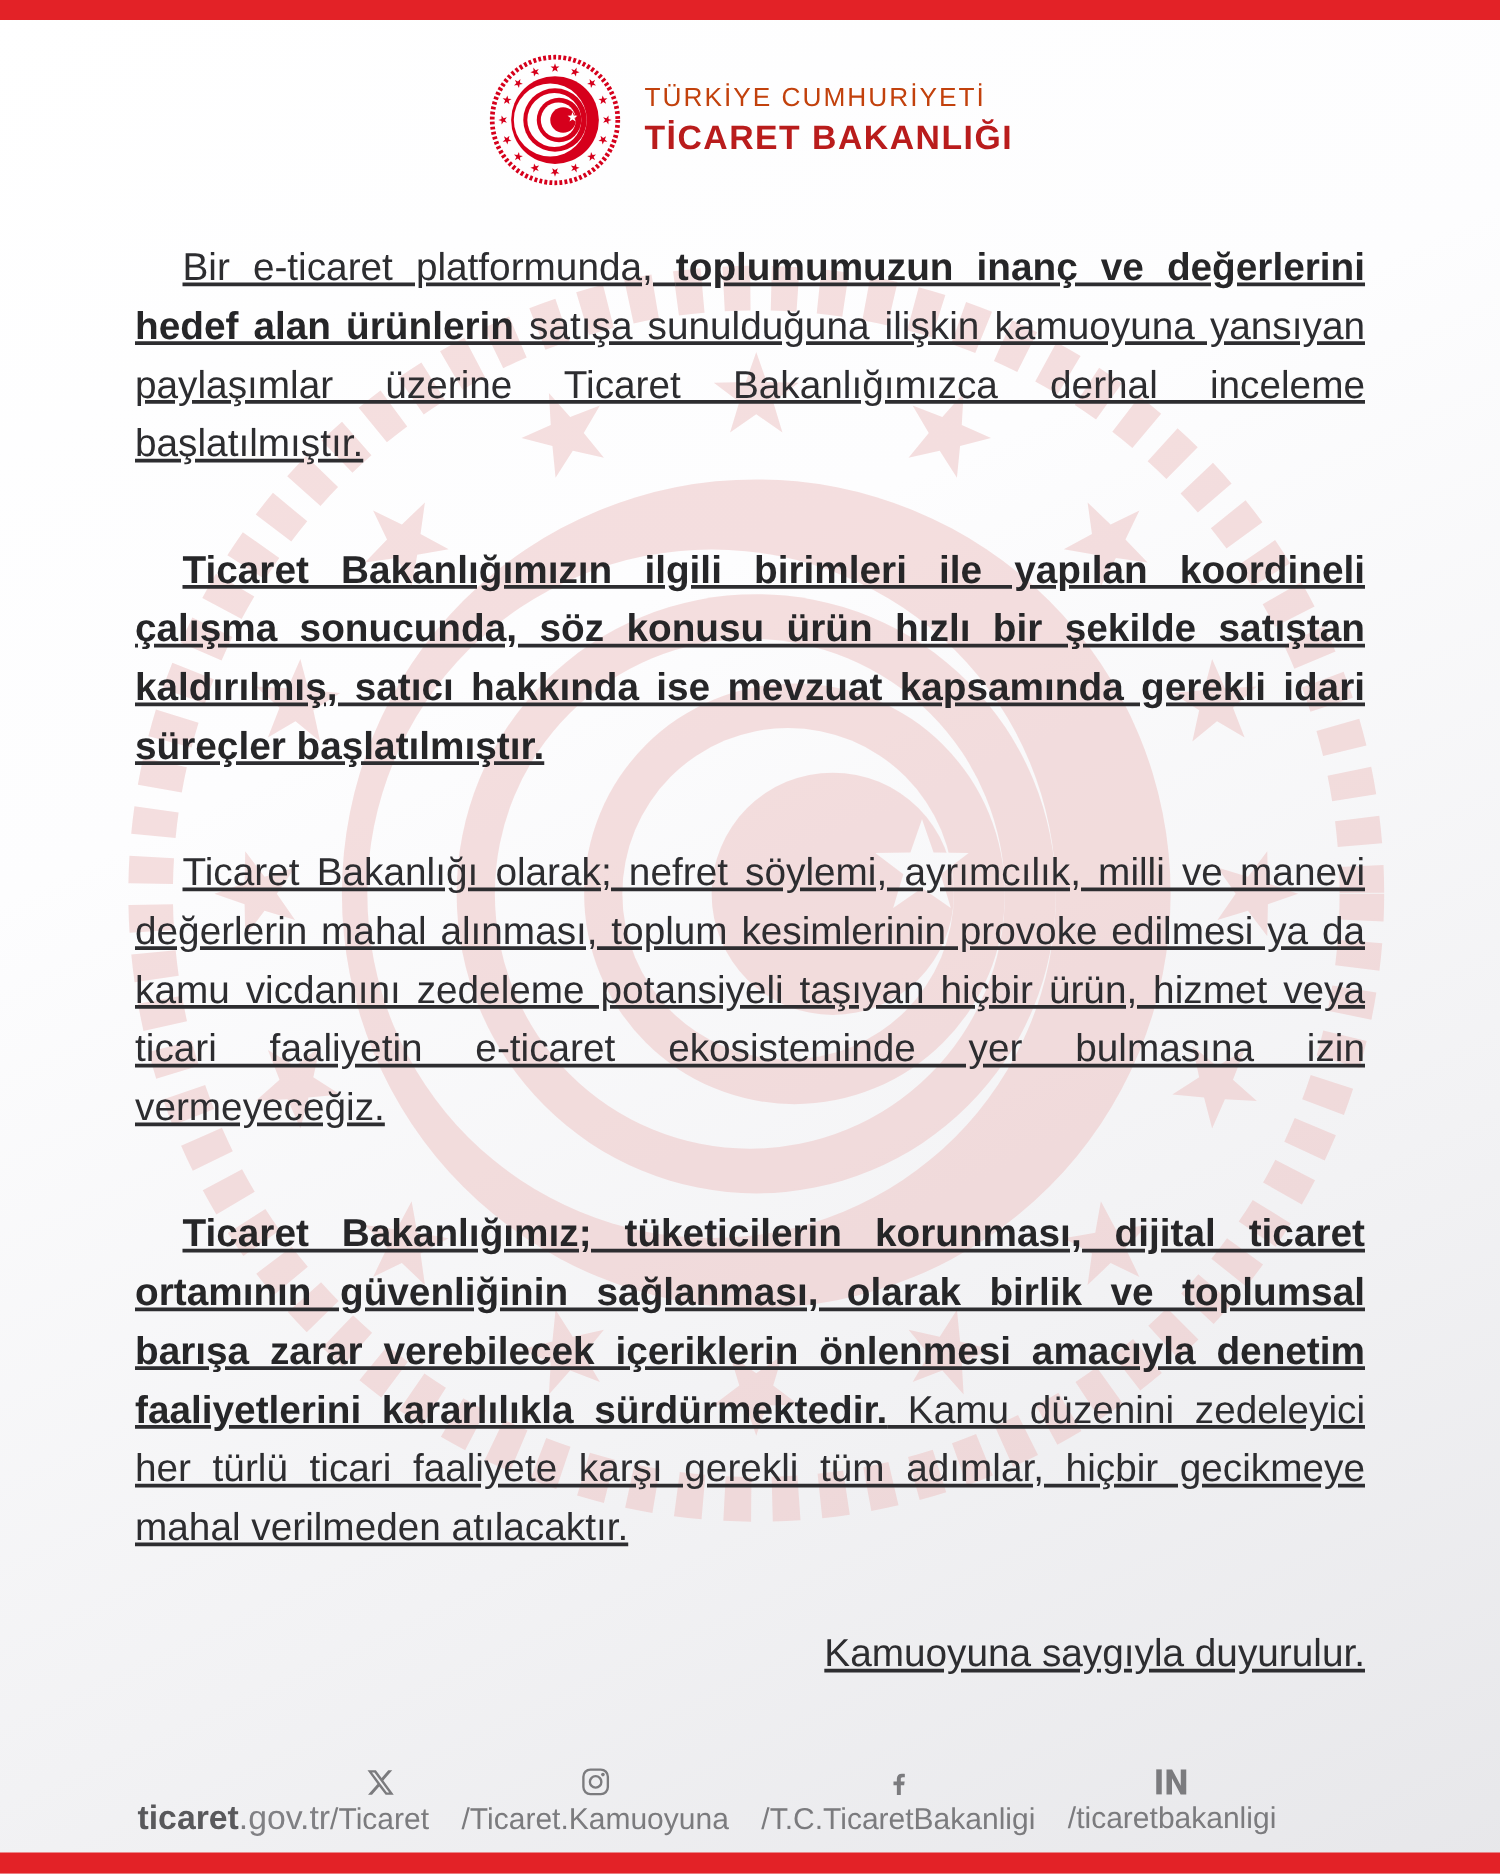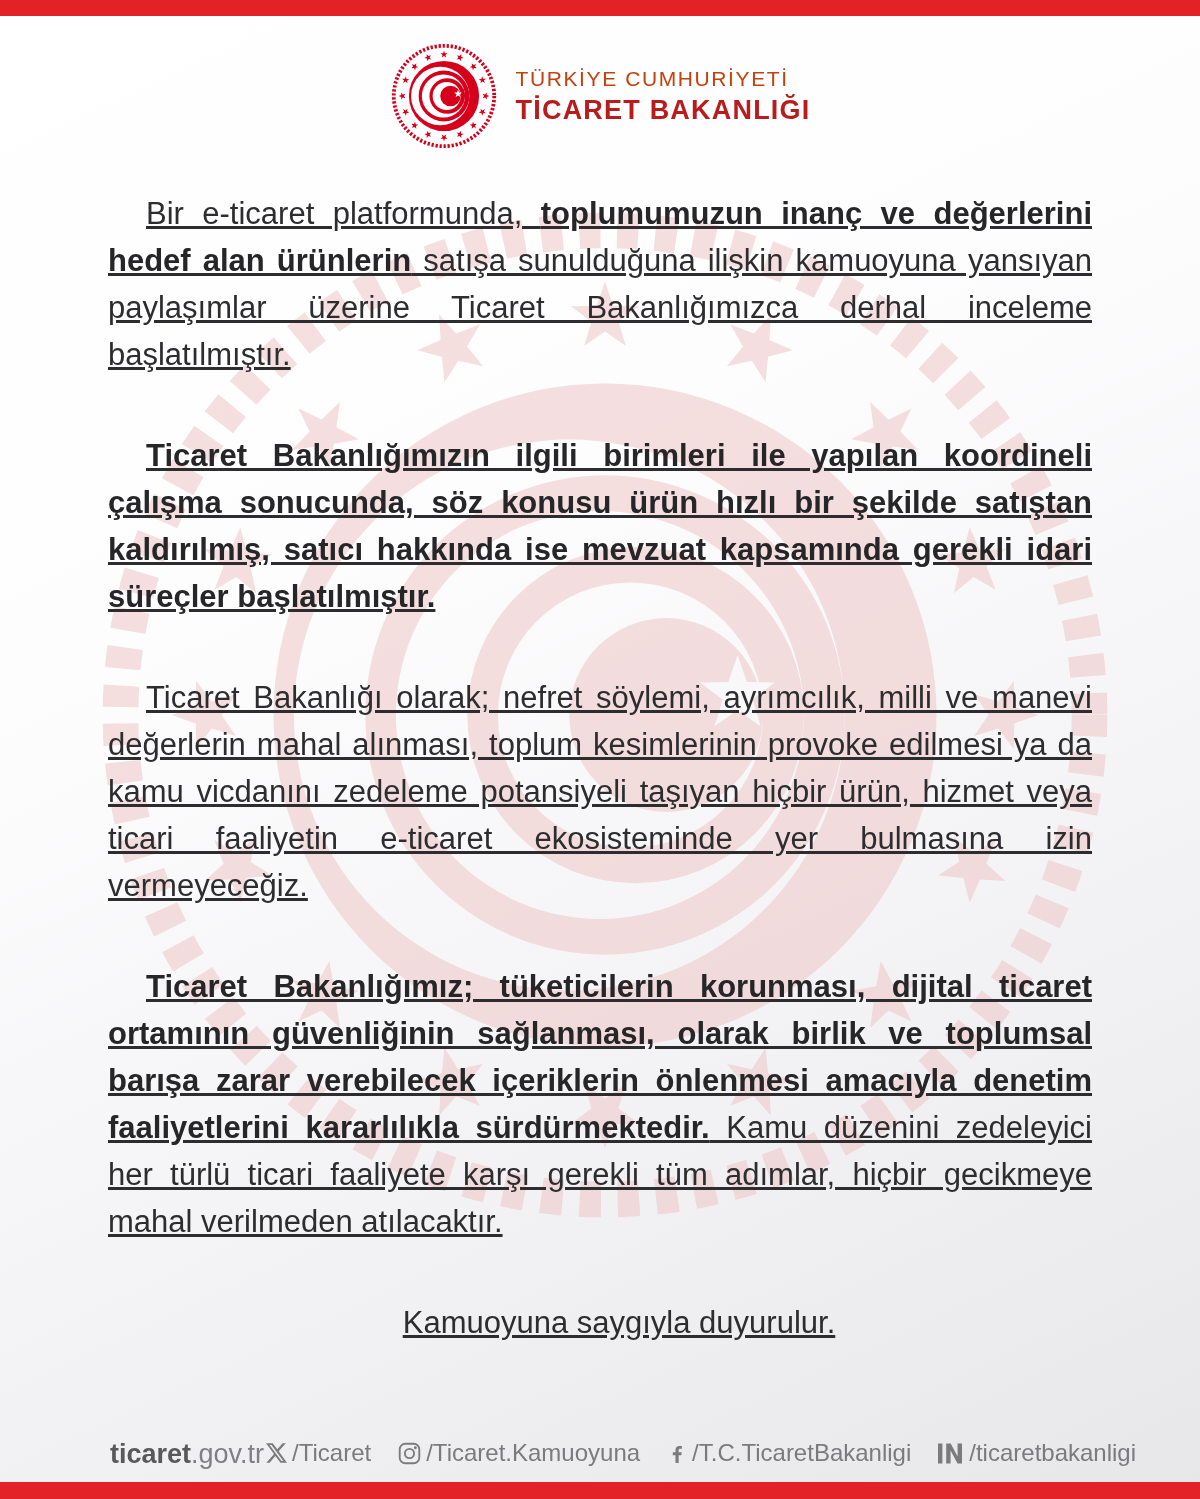--- a/index.html
+++ b/index.html
@@ -31,33 +31,33 @@
   .content{
     position:absolute;top:190px;left:108px;width:984px;z-index:2;
     color:#2d2d30;font-size:31px;line-height:47px;
   }
   .content p{
     margin:0 0 54px 0;
     text-align:justify;
     text-indent:38px;
     text-decoration:underline;
   }
-  .content p.closing{margin-bottom:0;text-align:center;}
+  .content p.closing{margin-bottom:0;text-align:right;}
   .content b{font-weight:700;color:#262628;}
 
   .footer{
     position:absolute;left:0;bottom:29px;width:1024px;z-index:3;
     padding:0 0;box-sizing:border-box;
-    display:flex;align-items:flex-start;justify-content:space-between;
+    display:flex;align-items:flex-end;justify-content:space-between;
     color:#77777a;
   }
   .site{margin-left:110px;font-size:27px;color:#808084;}
   .site b{color:#59595c;font-weight:700;}
   .socials{display:flex;align-items:center;gap:26px;margin-right:62px;}
-  .social{display:flex;align-items:center;gap:4px;font-size:24px;color:#7b7b7e;}
+  .social{display:flex;align-items:center;gap:4px;font-size:24px;color:#7b7b7e;flex-direction:column;}
   .social svg{display:block;}
   .icon-stroke{stroke:#7b7b7e;fill:none;stroke-width:1.8;}
   .icon-fill{fill:#7b7b7e;}
 </style>
 </head>
 <body>
 
 <div class="bar top"></div>
 <div class="bar bottom"></div>
 

